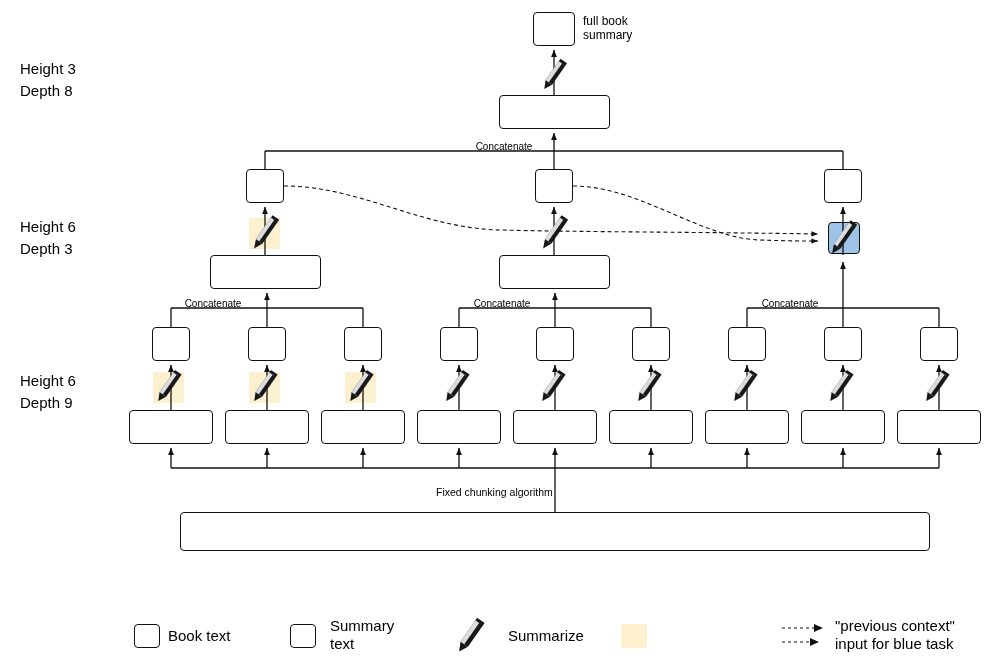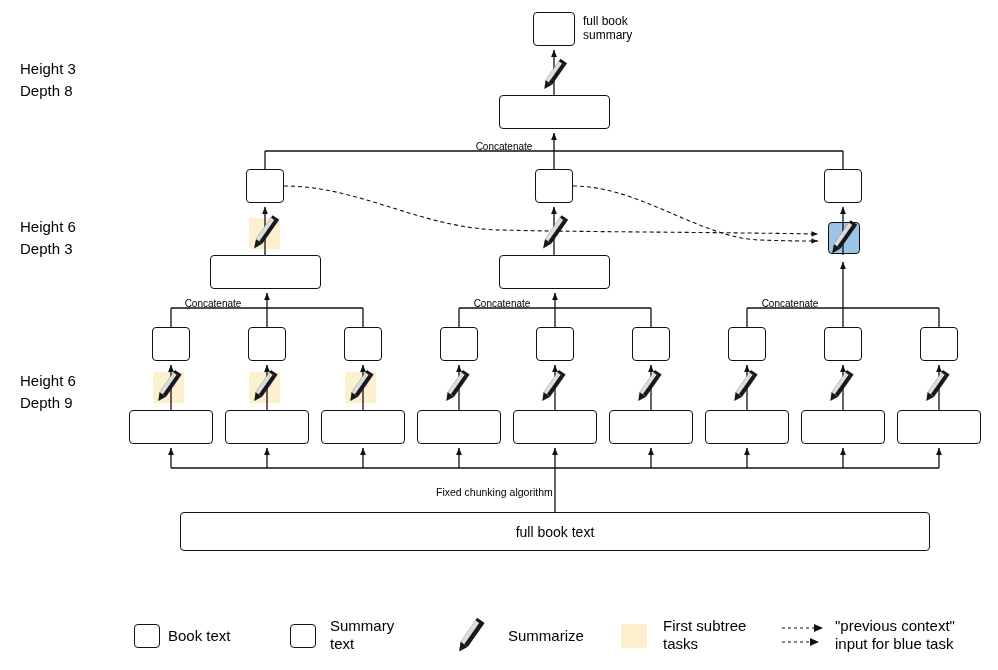--- a/index.html
+++ b/index.html
@@ -122,21 +122,20 @@
   <div class="node" style="left:225px; top:410px; width:84px; height:34px;"></div>
   <div class="node" style="left:321px; top:410px; width:84px; height:34px;"></div>
   <div class="node" style="left:417px; top:410px; width:84px; height:34px;"></div>
   <div class="node" style="left:513px; top:410px; width:84px; height:34px;"></div>
   <div class="node" style="left:609px; top:410px; width:84px; height:34px;"></div>
   <div class="node" style="left:705px; top:410px; width:84px; height:34px;"></div>
   <div class="node" style="left:801px; top:410px; width:84px; height:34px;"></div>
   <div class="node" style="left:897px; top:410px; width:84px; height:34px;"></div>
 
   <div class="node" style="left:180px; top:512px; width:750px; height:39px;"></div>
-  <div class="fullbook-label" style="left:180px; top:524px; width:750px; text-align:center;"><span>full book text</span></div>
 
   <div class="node blue" style="left:828px; top:222px; width:32px; height:32px;"></div>
 
   <div class="concat" style="left:449px; top:141px; width:110px;"><span>Concatenate</span></div>
   <div class="concat" style="left:158px; top:298px; width:110px;"><span>Concatenate</span></div>
   <div class="concat" style="left:447px; top:298px; width:110px;"><span>Concatenate</span></div>
   <div class="concat" style="left:735px; top:298px; width:110px;"><span>Concatenate</span></div>
 
   <div class="small-note" style="left:396px; top:486px;padding-left:40px;"><span>Fixed chunking algorithm</span></div>
 
@@ -317,18 +316,17 @@
         <path d="M782,34 L812,34"></path>
       </g>
       <g fill="#111111">
         <path d="M814,16 L823,20 L814,24 z"></path>
         <path d="M810,30 L819,34 L810,38 z"></path>
       </g>
     </svg>
     <div class="legend-text" style="left:508px; top:19px;">Summarize</div>
 
     <div class="highlight" style="position:absolute; left:621px; top:16px; width:26px; height:24px;"></div>
-    <div class="legend-text" style="left:663px; top:9px;">First subtree<br>tasks</div>
 
     <div class="legend-text" style="left:835px; top:9px;">"previous context"<br>input for blue task</div>
   </div>
 
 </div>
 
 </body></html>

